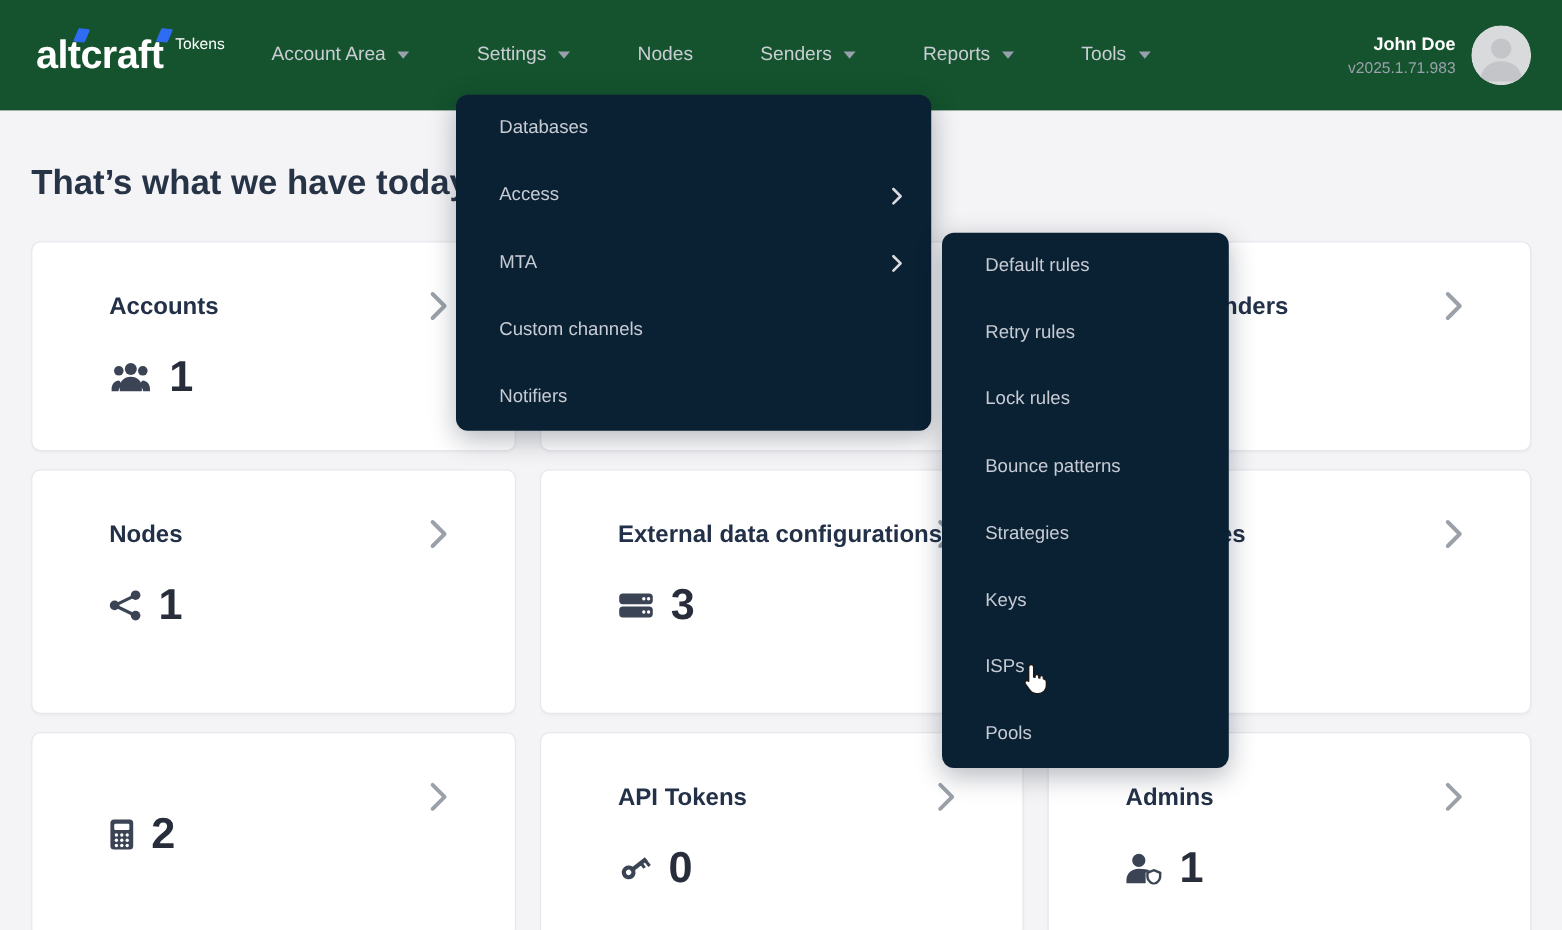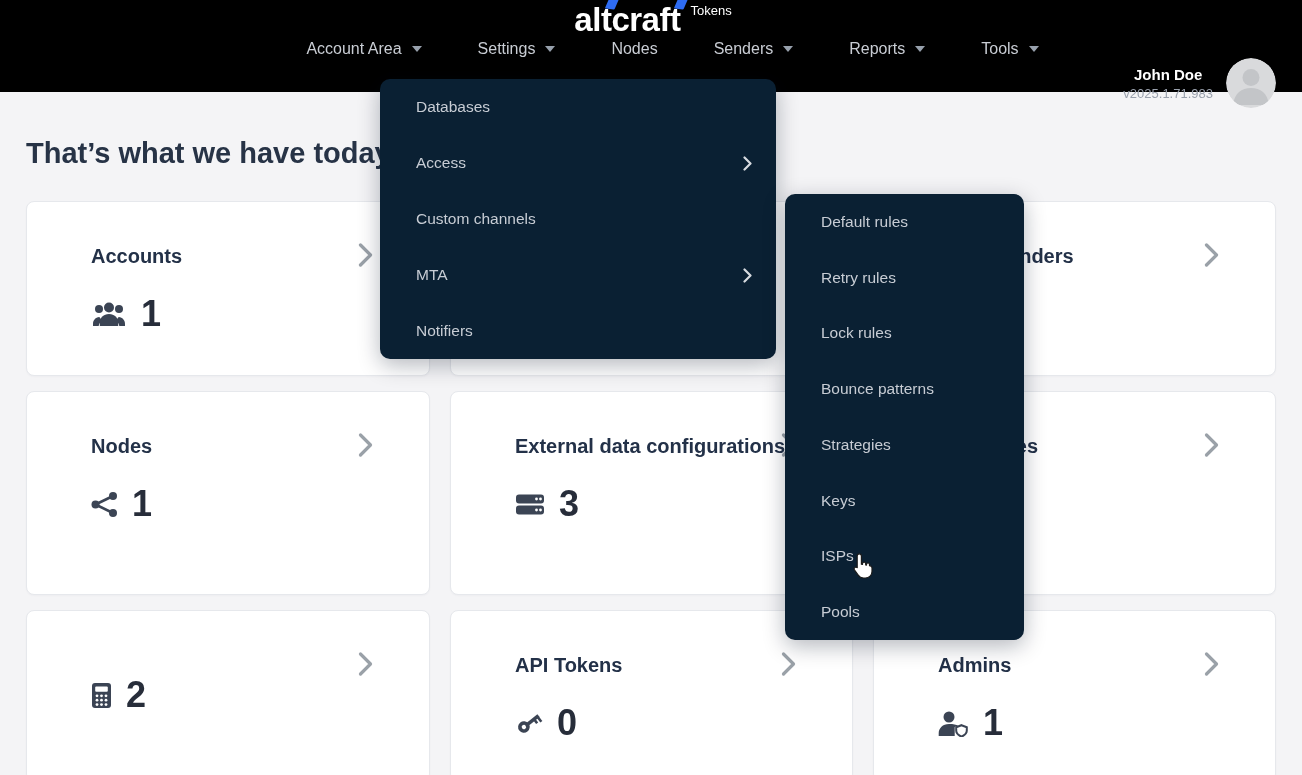--- a/index.html
+++ b/index.html
@@ -7,25 +7,24 @@
   body {
     font-family: "Liberation Sans", "DejaVu Sans", sans-serif;
     background: #f4f4f6;
     position: relative;
     overflow: hidden;
   }
 
   
   .topbar {
     height: 92px;
-    background: #000000;
+    background: #14532d;
     display: flex;
     align-items: center;
     padding: 0 26px 0 30px;
-    flex-direction: column;
   }
   .logo { display: flex; align-items: flex-start; cursor: pointer; }
   .logo-text {
     color: #ffffff;
     font-size: 33px;
     font-weight: bold;
     letter-spacing: -0.5px;
     line-height: 40px;
   }
   .logo-text .lt { position: relative; display: inline-block; }
@@ -52,21 +51,21 @@
     white-space: nowrap;
   }
   .caret {
     width: 0; height: 0;
     border-left: 5px solid transparent;
     border-right: 5px solid transparent;
     border-top: 6px solid #97a0ac;
     margin-left: 10px;
   }
   .user-block { margin-left: auto; display: flex; align-items: center; gap: 13px; }
-  .user-info { text-align: center; }
+  .user-info { text-align: right; }
   .user-name { color: #ffffff; font-size: 15px; font-weight: bold; cursor: pointer; }
   .user-version { color: #9aa1ad; font-size: 13px; margin-top: 3px; }
   .avatar {
     width: 50px; height: 50px; border-radius: 50%;
     overflow: hidden; cursor: pointer; flex: 0 0 auto;
   }
 
   
   .page-title {
     margin: 44px 0 0 26px;
@@ -330,29 +329,29 @@
   <div class="menu-item">
     <span class="mi-label">Databases</span>
   </div>
   <div class="menu-item">
     <span class="mi-label">Access</span>
     <svg width="9" height="15" viewBox="0 0 9 15">
       <polyline points="1.5,1.5 7.5,7.5 1.5,13.5" fill="none" stroke="#d7dbe0" stroke-width="2.2" stroke-linecap="round" stroke-linejoin="round"></polyline>
     </svg>
   </div>
   <div class="menu-item">
-    <span class="mi-label">Custom channels</span>
-  </div>
-  <div class="menu-item">
     <span class="mi-label">MTA</span>
     <svg width="9" height="15" viewBox="0 0 9 15">
       <polyline points="1.5,1.5 7.5,7.5 1.5,13.5" fill="none" stroke="#d7dbe0" stroke-width="2.2" stroke-linecap="round" stroke-linejoin="round"></polyline>
     </svg>
   </div>
   <div class="menu-item">
+    <span class="mi-label">Custom channels</span>
+  </div>
+  <div class="menu-item">
     <span class="mi-label">Notifiers</span>
   </div>
 </div>
 
 <div class="menu submenu">
   <div class="menu-item">
     <span class="mi-label">Default rules</span>
   </div>
   <div class="menu-item">
     <span class="mi-label">Retry rules</span>

